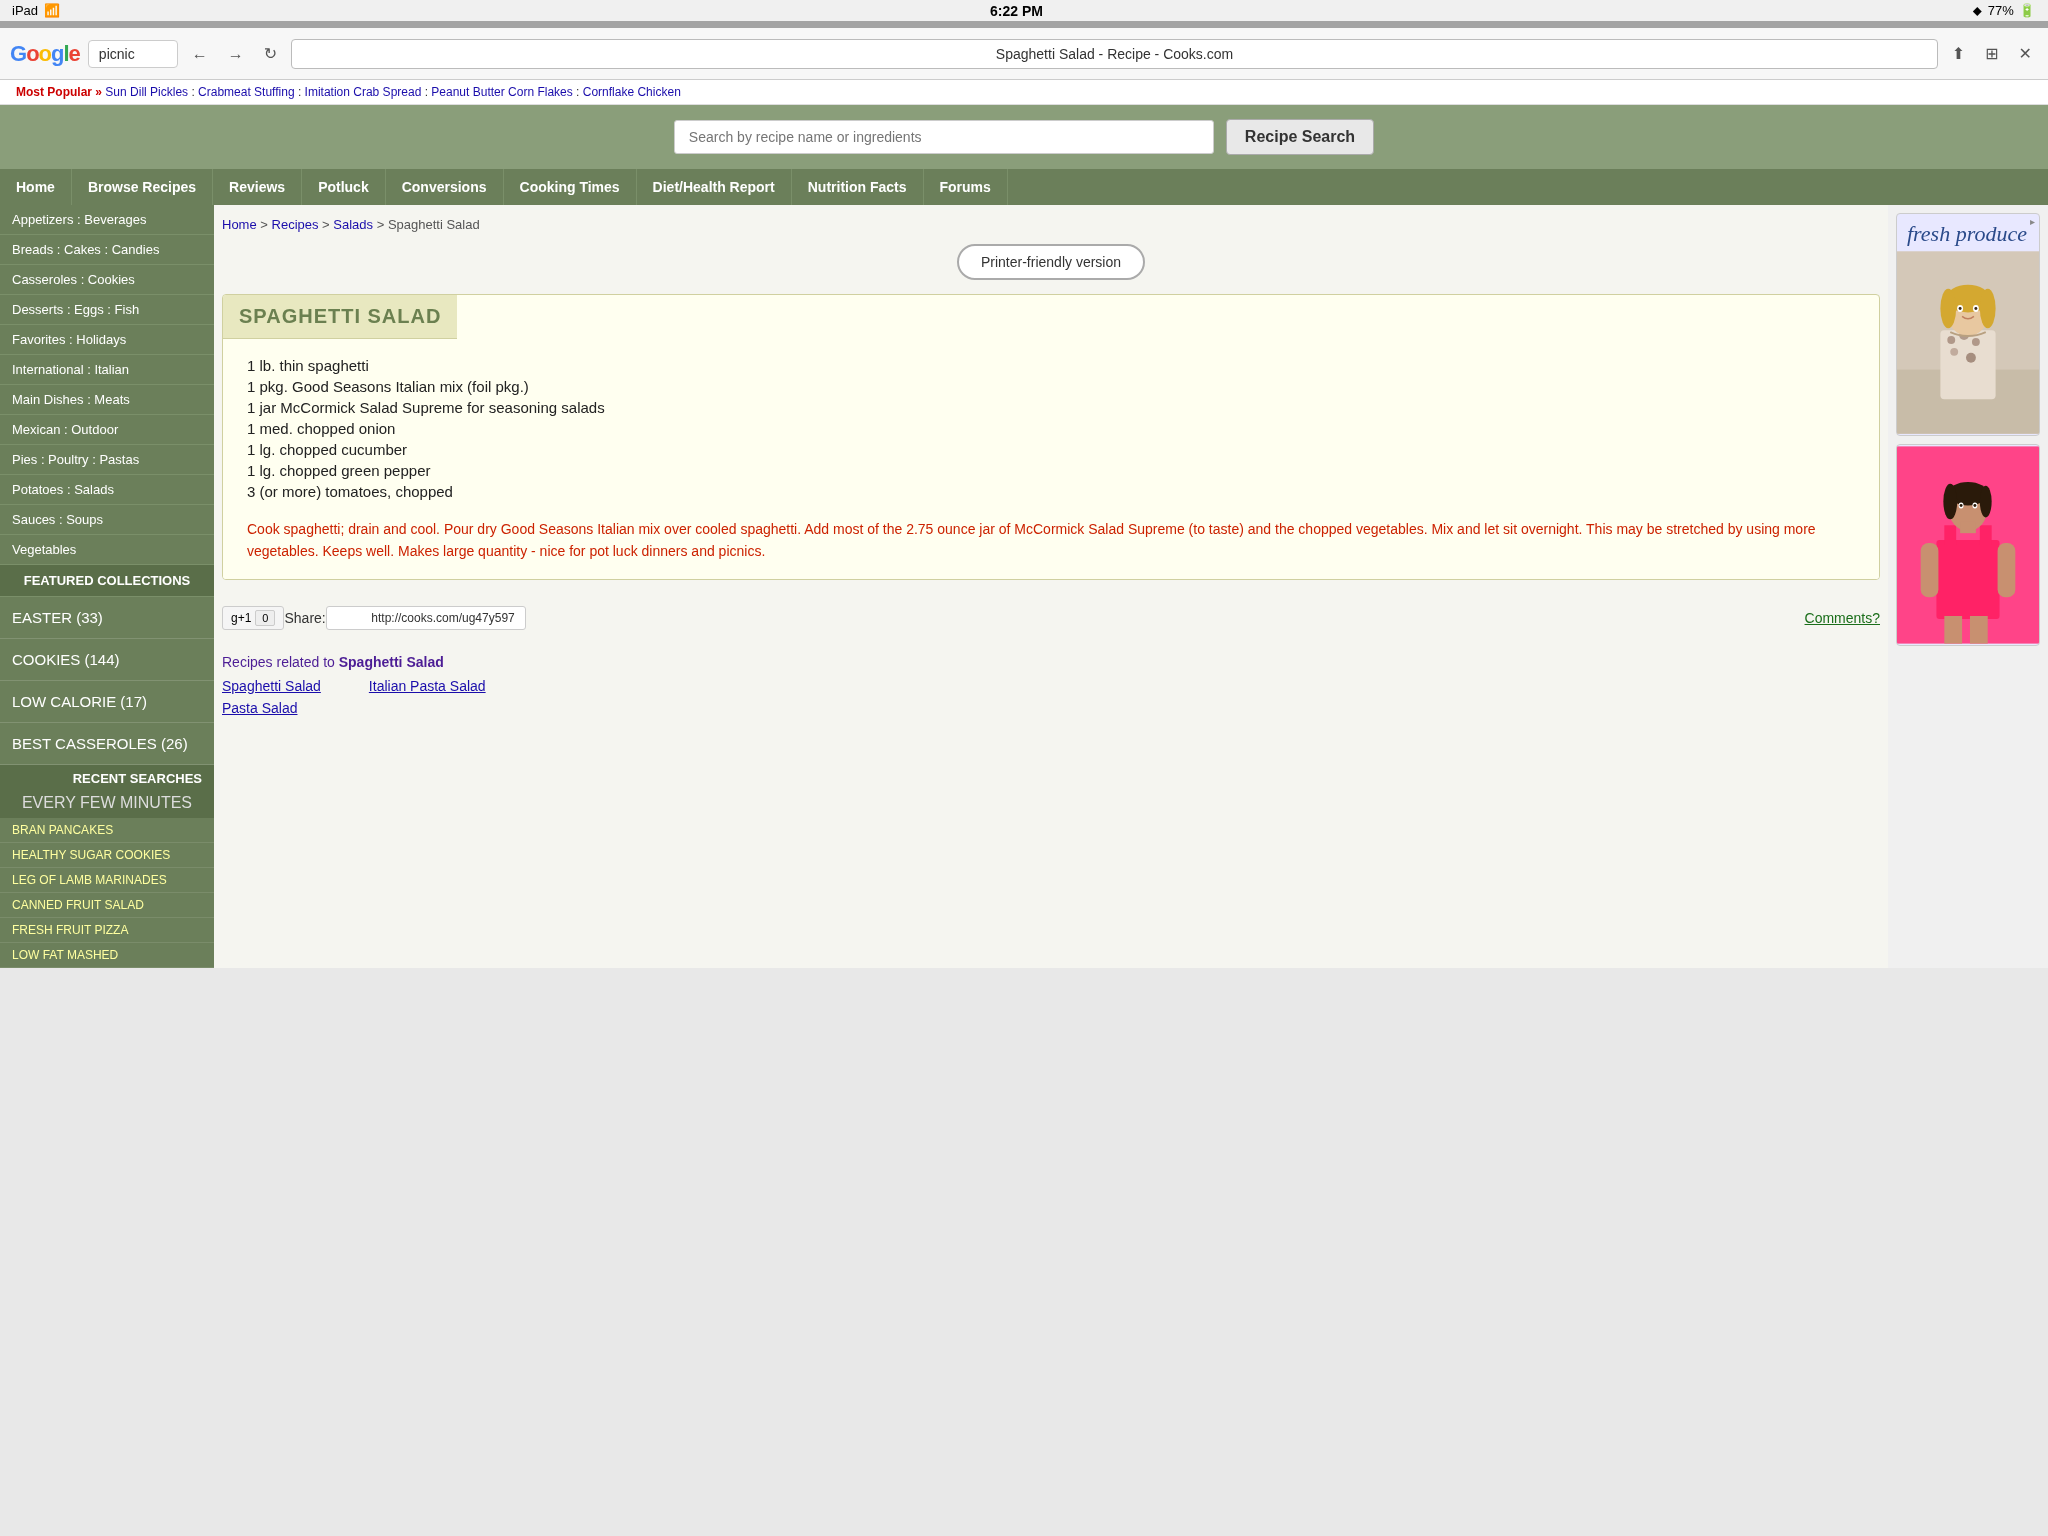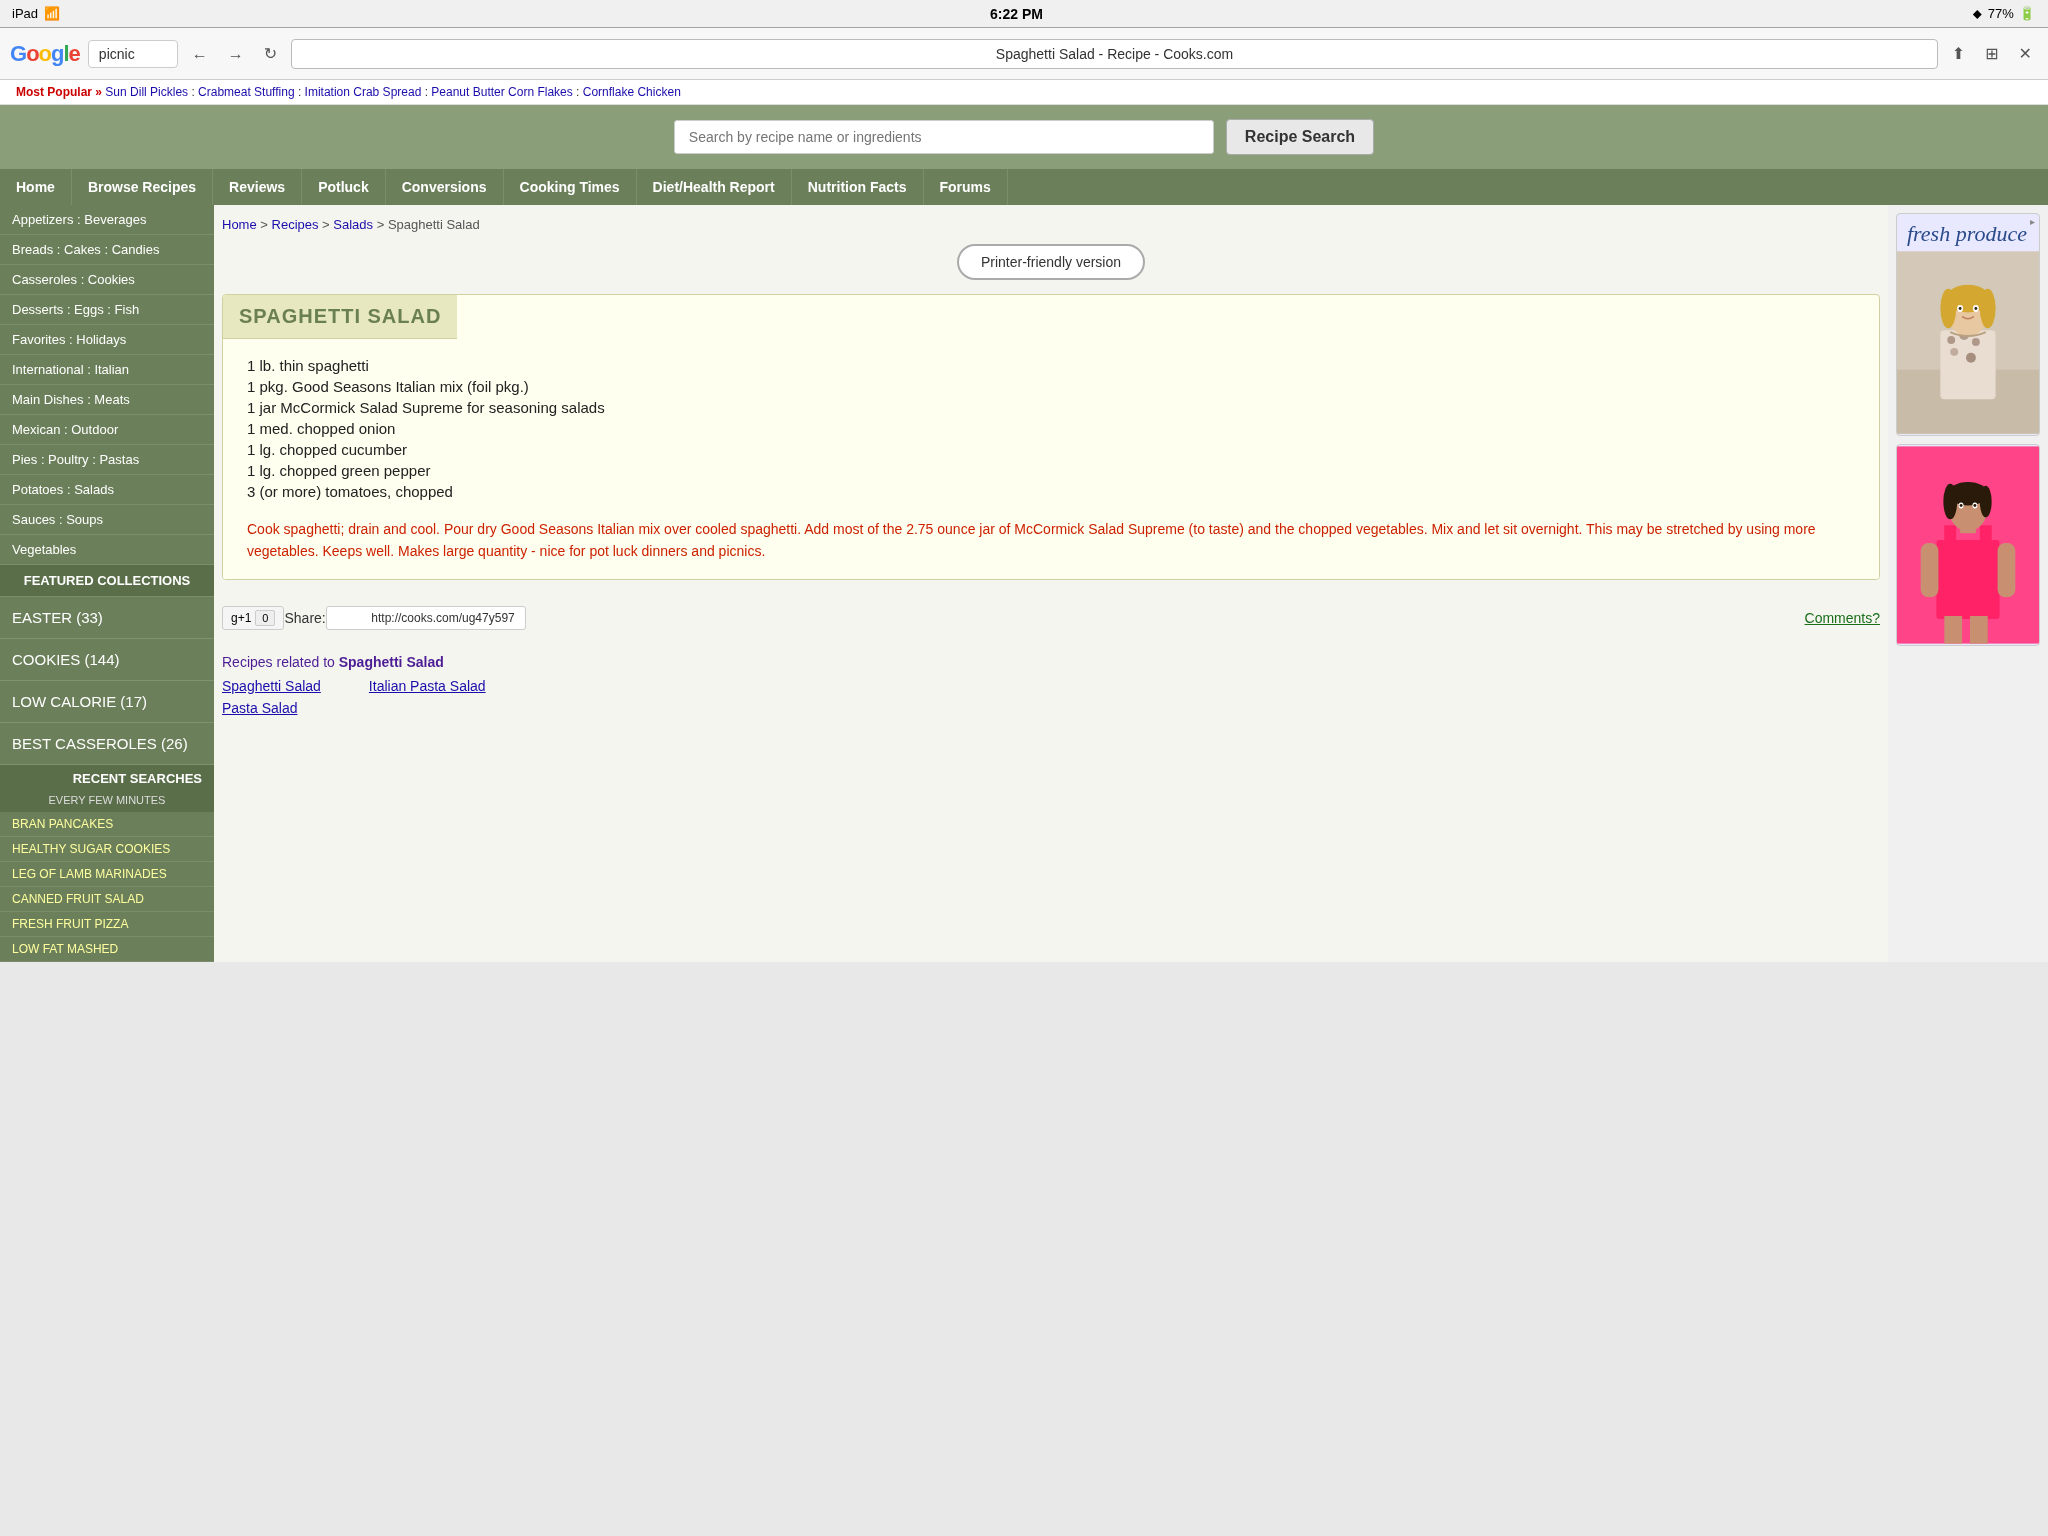--- a/index.html
+++ b/index.html
@@ -7,21 +7,21 @@
 
     
     .status-bar {
       background: #f0f0f0;
       display: flex;
       justify-content: space-between;
       align-items: center;
       padding: 4px 12px;
       font-size: 13px;
       font-weight: 500;
-      border-bottom: 1px solid #a3a3a3;
+      border-bottom: 7px solid #a3a3a3;
       height: 28px;
     }
     .status-left { display: flex; align-items: center; gap: 6px; }
     .status-center { font-weight: 600; font-size: 14px; }
     .status-right { display: flex; align-items: center; gap: 6px; }
 
     
     .browser-chrome {
       background: #f7f7f7;
       border-bottom: 1px solid #ccc;
@@ -177,21 +177,21 @@
       background: #5a6e49;
       color: white;
       font-weight: bold;
       font-size: 13px;
       text-align: right;
       padding: 6px 12px;
     }
     .recent-searches-sub {
       background: #5a6e49;
       color: #ddd;
-      font-size: 11px;
+      font-size: 16px;
       text-align: center;
       padding: 2px 12px 6px;
     }
     .recent-search-item {
       padding: 5px 12px;
       color: #ffffa0;
       font-size: 12px;
       cursor: pointer;
       border-bottom: 1px solid rgba(255,255,255,0.1);
     }

